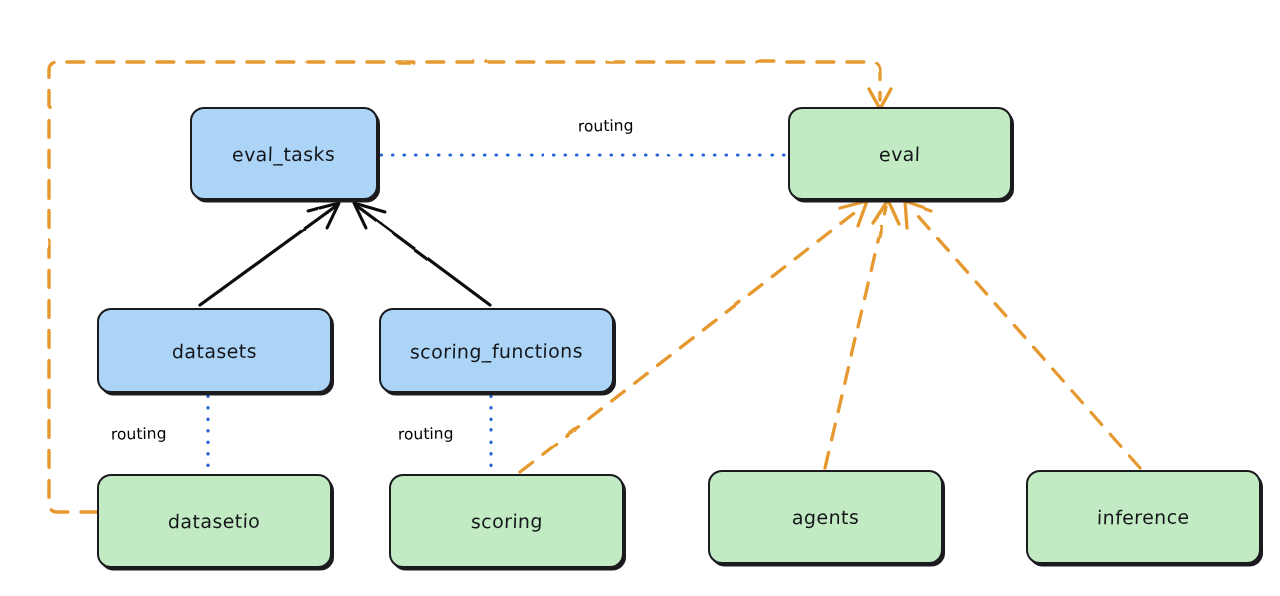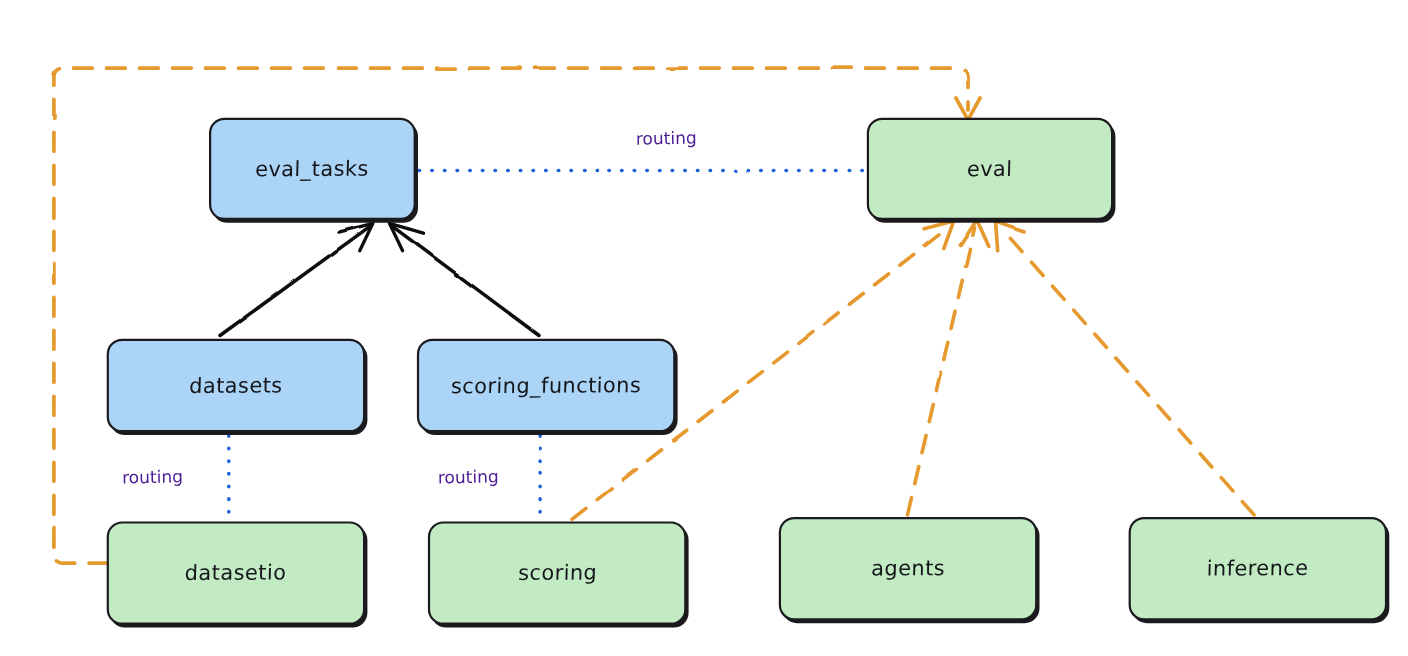--- a/index.html
+++ b/index.html
@@ -45,21 +45,21 @@
     white-space: nowrap;
     transform: skewX(-2deg) rotate(-0.35deg);
   }
   .node.blue  { background: #abd4f7; }
   .node.green { background: #c2ebc4; }
 
   .edge-label {
     position: absolute;
     font-family: "DejaVu Sans", sans-serif;
     font-size: 15.5px;
-    color: #4c1d95;
+    color: #000000;
     white-space: nowrap;
     transform: rotate(-1deg);
   }
 </style>
 </head>
 <body>
 
 <div id="canvas">
 
   <svg id="edges" viewBox="0 0 1280 596" xmlns="http://www.w3.org/2000/svg">

